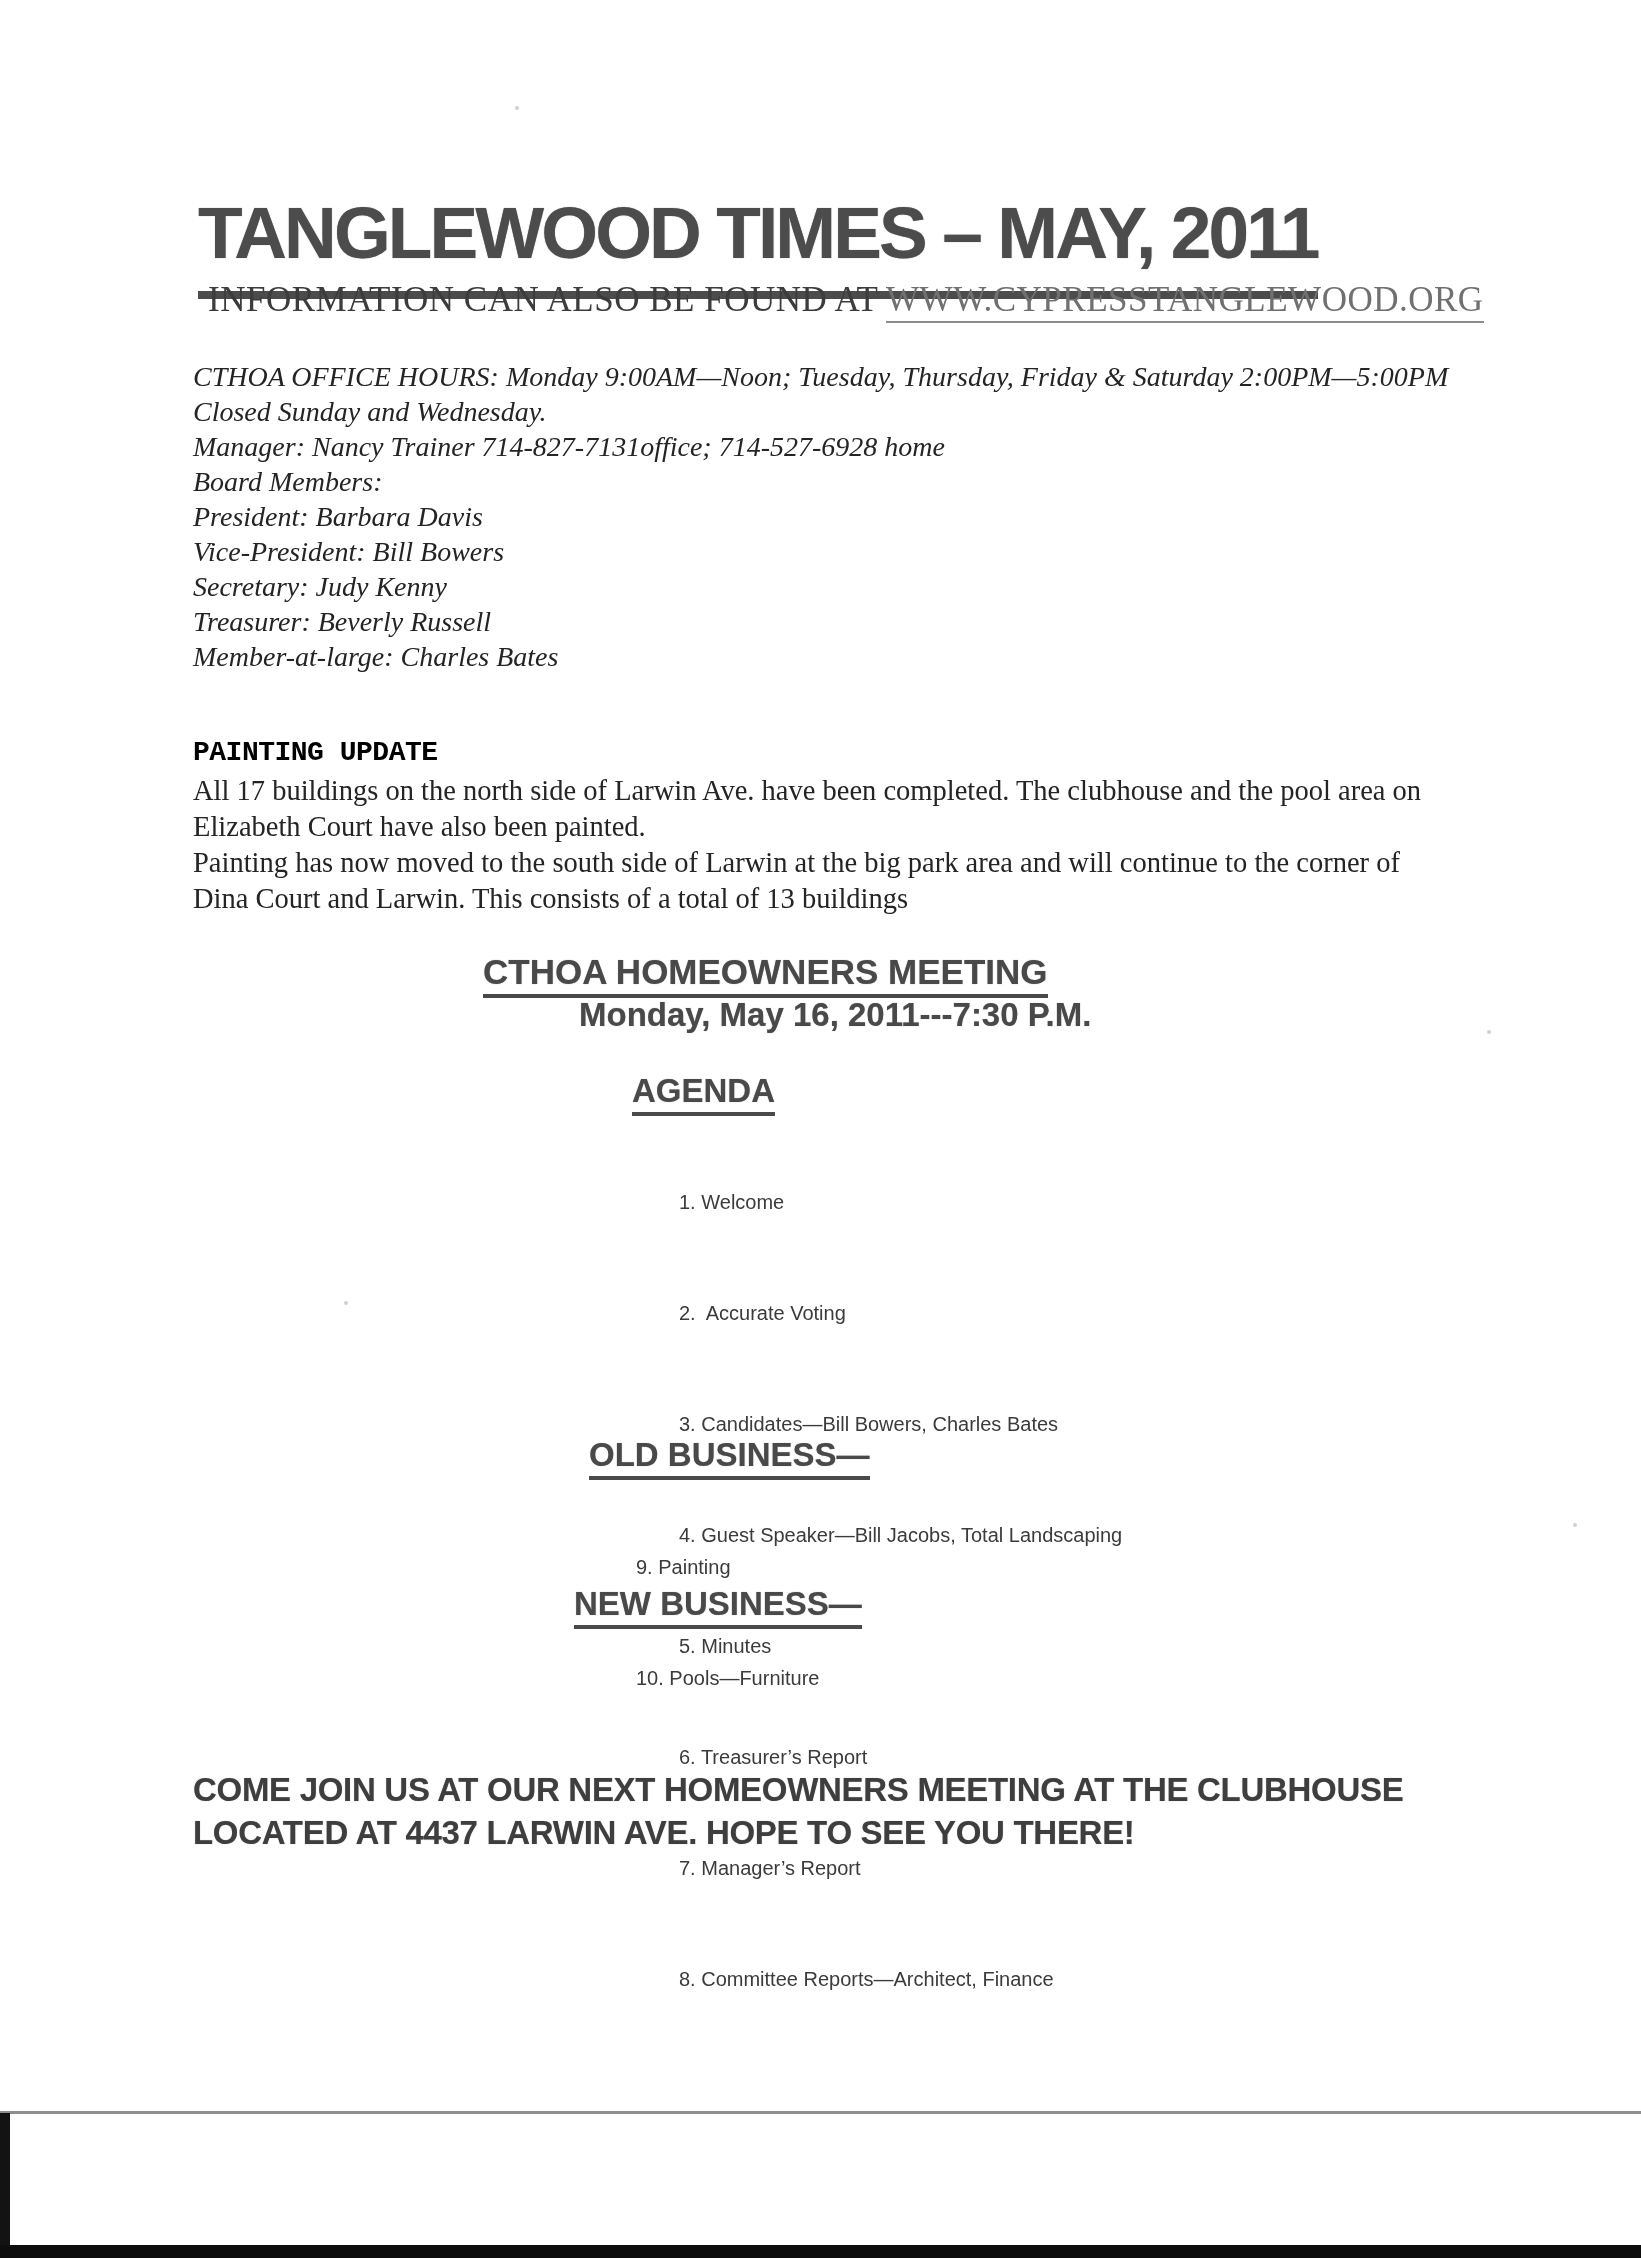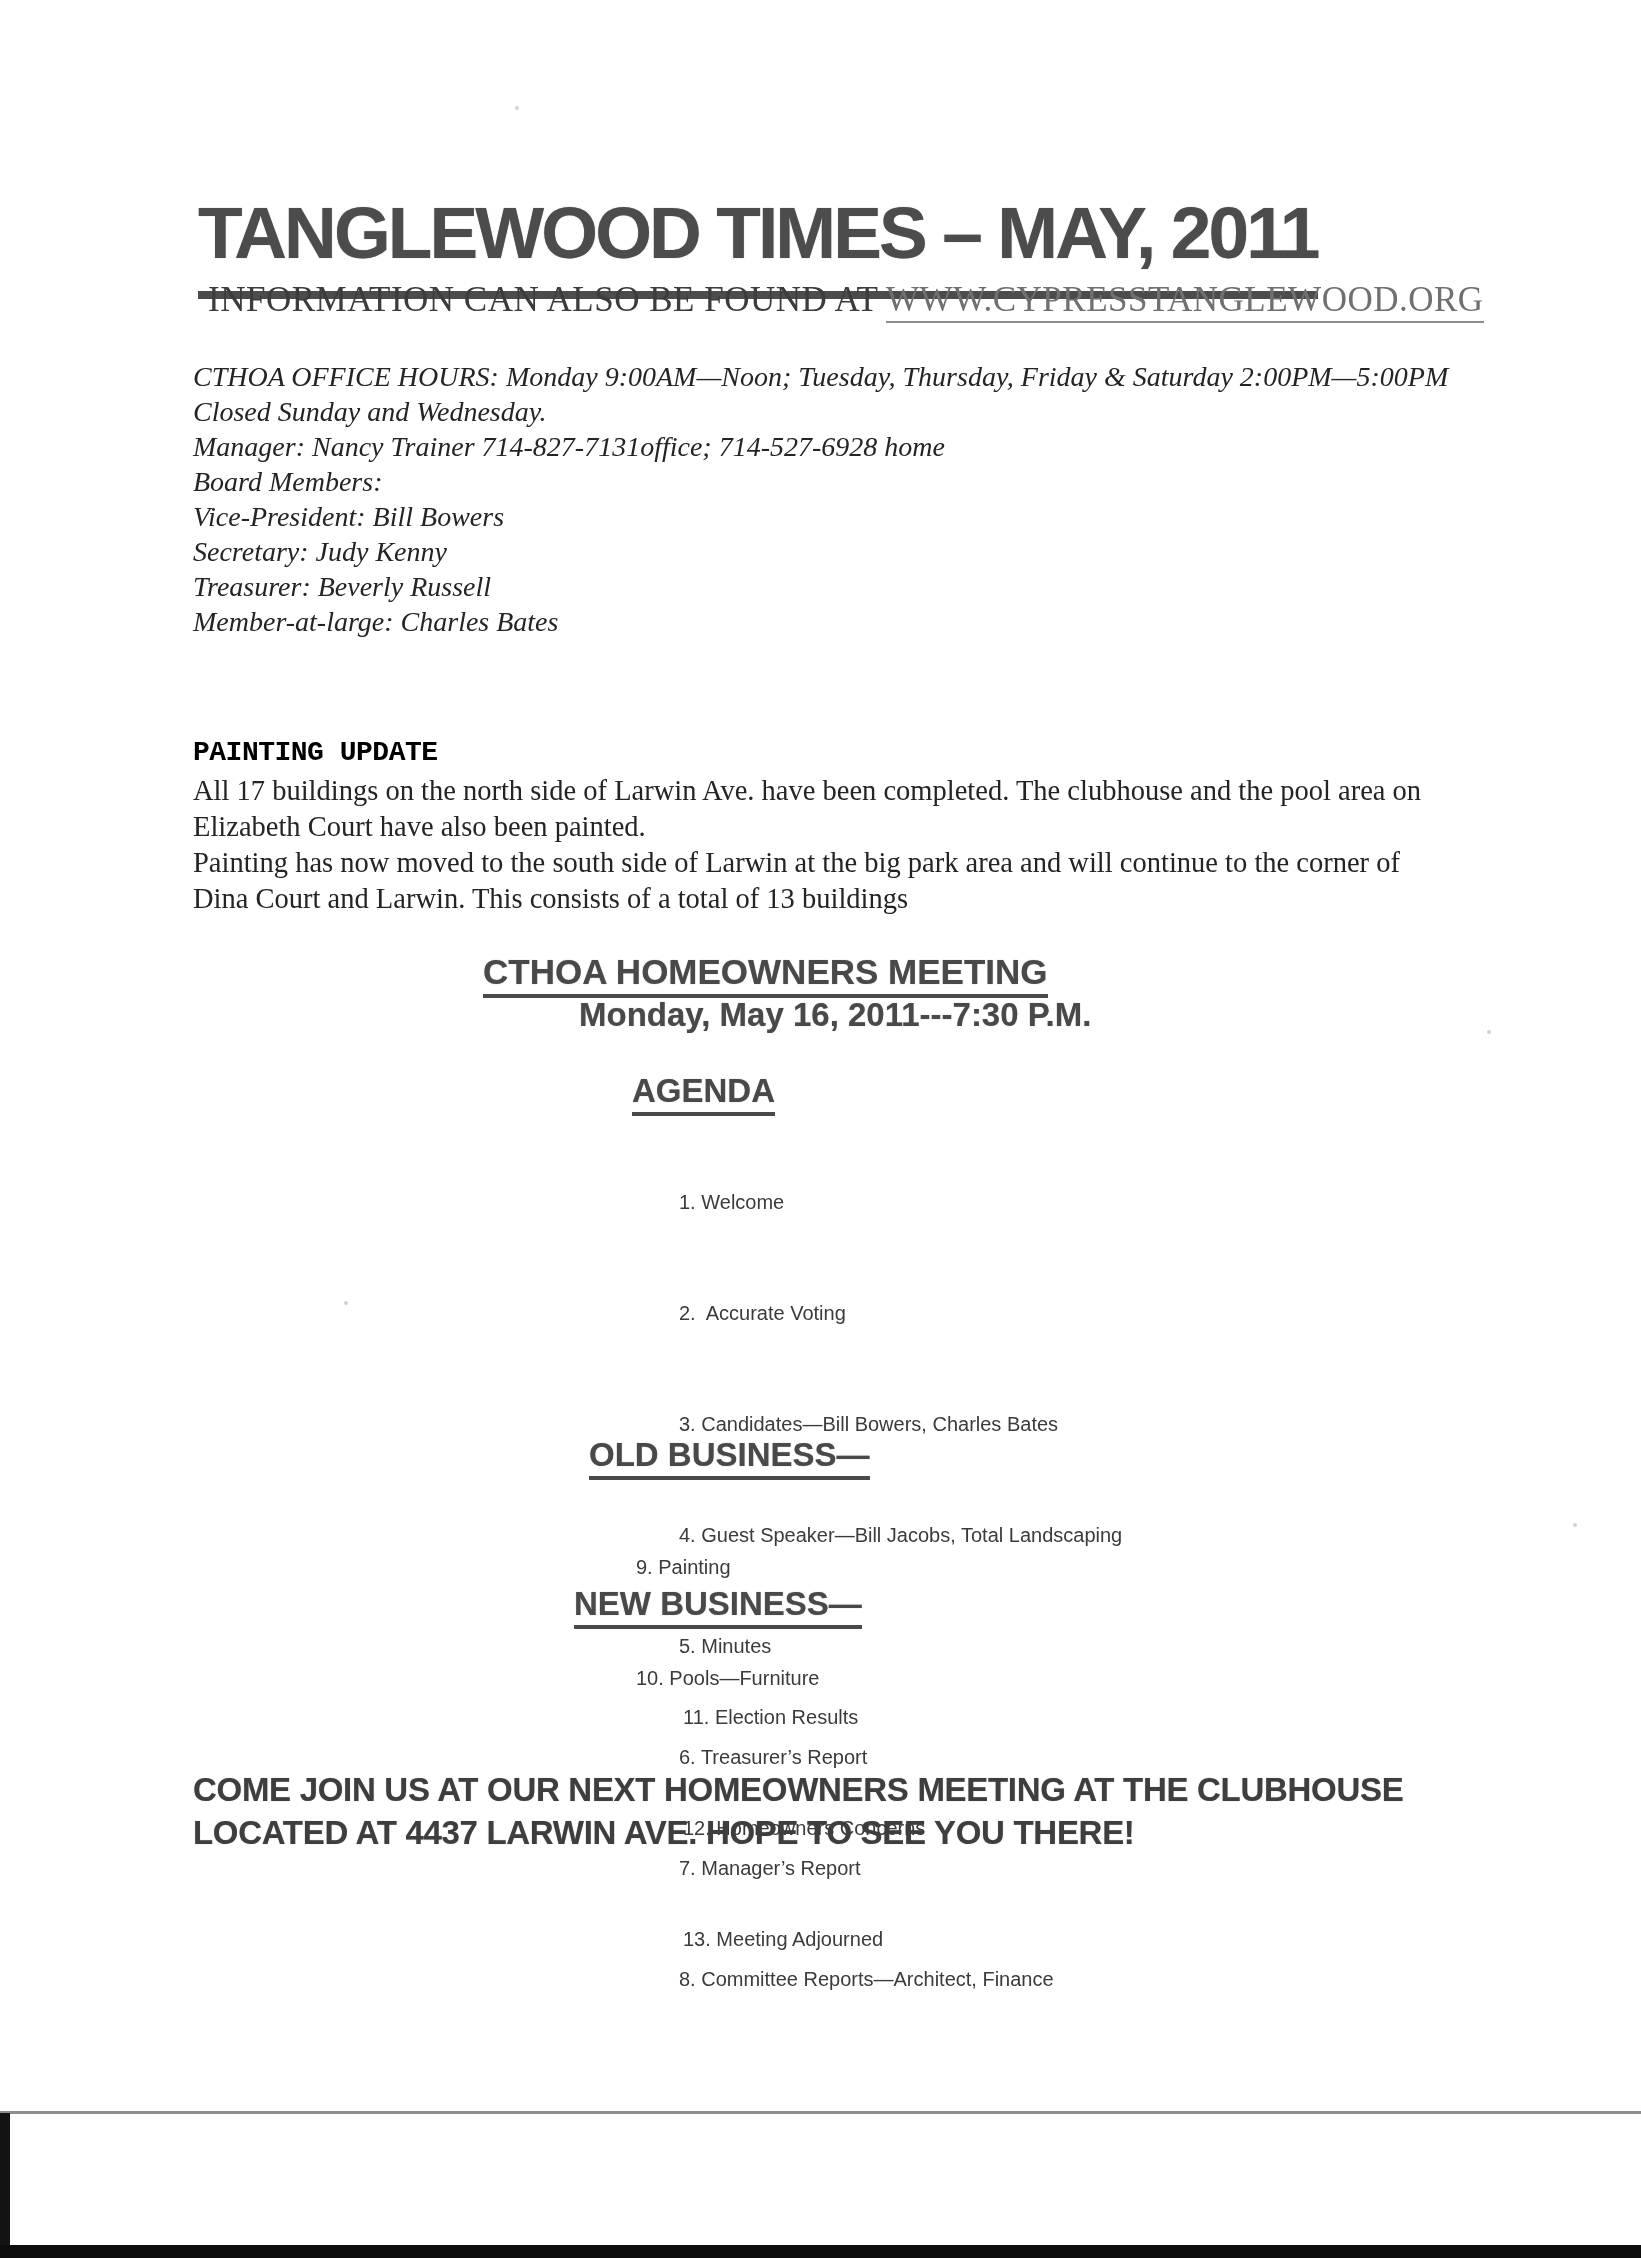--- a/index.html
+++ b/index.html
@@ -136,20 +136,21 @@
 
   <div class="abs subtitle">
     <span>INFORMATION CAN ALSO BE FOUND AT</span><span class="url">WWW.CYPRESSTANGLEWOOD.ORG</span>
   </div>
 
   <div class="abs office">
     <div>CTHOA OFFICE HOURS: Monday 9:00AM—Noon; Tuesday, Thursday, Friday &amp; Saturday 2:00PM—5:00PM</div>
     <div>Closed Sunday and Wednesday.</div>
     <div>Manager: Nancy Trainer 714-827-7131office; 714-527-6928 home</div>
     <div>Board Members:</div>
+    <div>President: Barbara Davis</div>
     <div>Vice-President: Bill Bowers</div>
     <div>Secretary: Judy Kenny</div>
     <div>Treasurer: Beverly Russell</div>
     <div>Member-at-large: Charles Bates</div>
   </div>
 
   <div class="abs section-heading painting-heading">PAINTING UPDATE</div>
 
   <div class="abs painting-body">
     <div>All 17 buildings on the north side of Larwin Ave. have been completed. The clubhouse and the pool area on</div>
@@ -185,25 +186,20 @@
 
   <div class="abs item-list old-items">
     <div>9. Painting</div>
     <div>10. Pools—Furniture</div>
   </div>
 
   <div class="abs new-heading">
     <span class="underlined">NEW BUSINESS—</span>
   </div>
 
-  <div class="abs item-list new-items">
-    <div>11. Election Results</div>
-    <div>12. Homeowners Concerns</div>
-    <div>13. Meeting Adjourned</div>
-  </div>
 
   <div class="abs closing">
     <div>COME JOIN US AT OUR NEXT HOMEOWNERS MEETING AT THE CLUBHOUSE</div>
     <div>LOCATED AT 4437 LARWIN AVE. HOPE TO SEE YOU THERE!</div>
   </div>
 
   <div class="speck" style="left:515px; top:106px;"></div>
   <div class="speck" style="left:344px; top:1301px;"></div>
   <div class="speck" style="left:1573px; top:1523px;"></div>
   <div class="speck" style="left:1487px; top:1030px;"></div>

